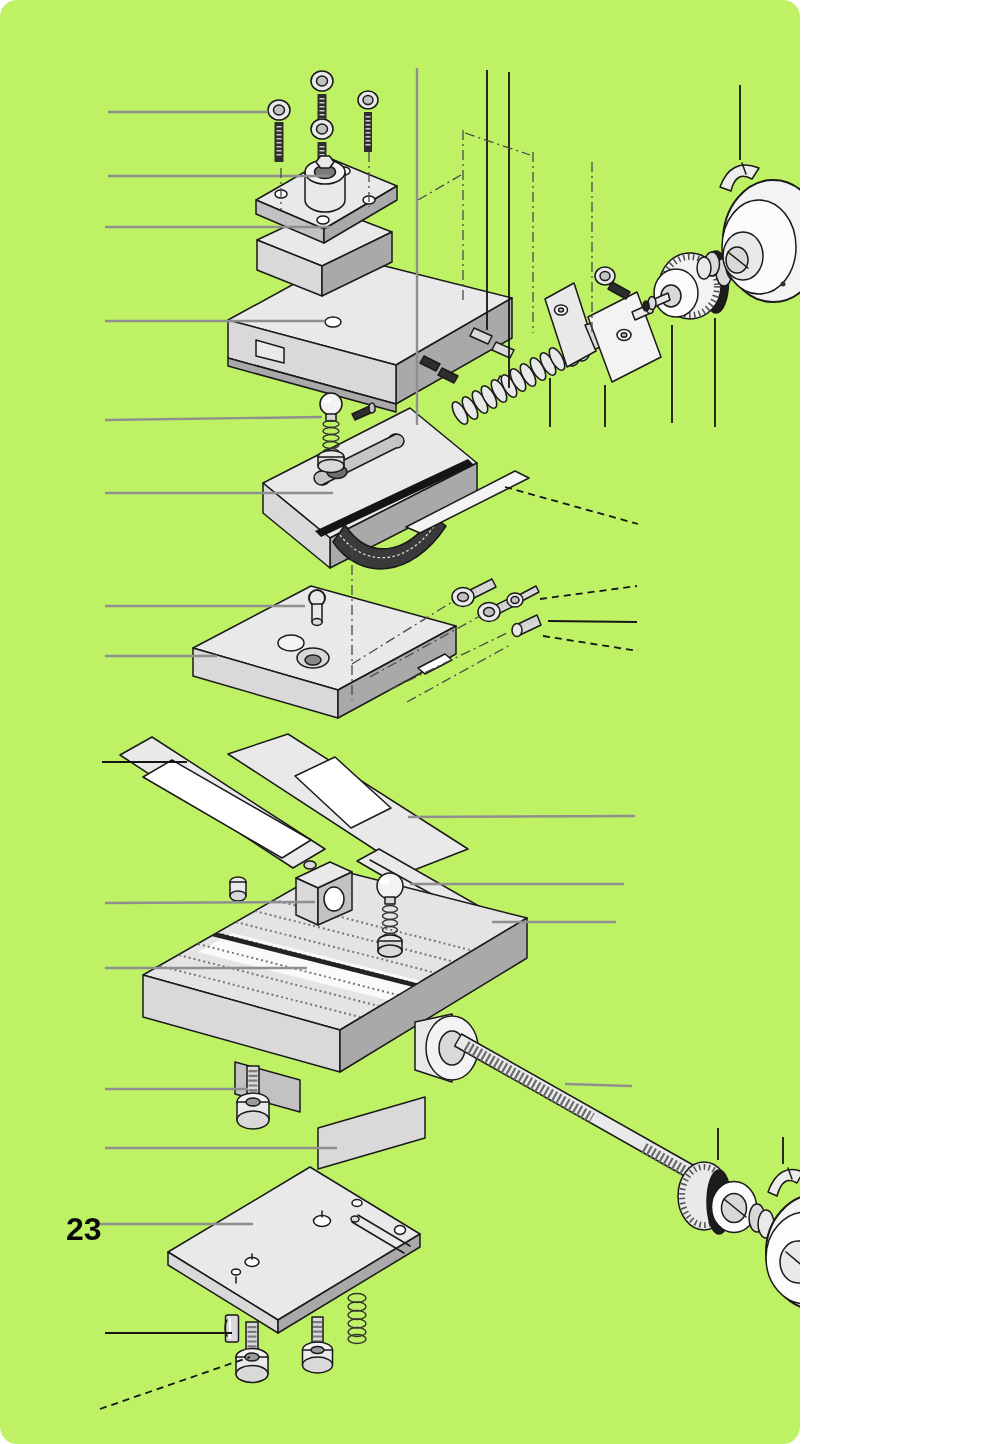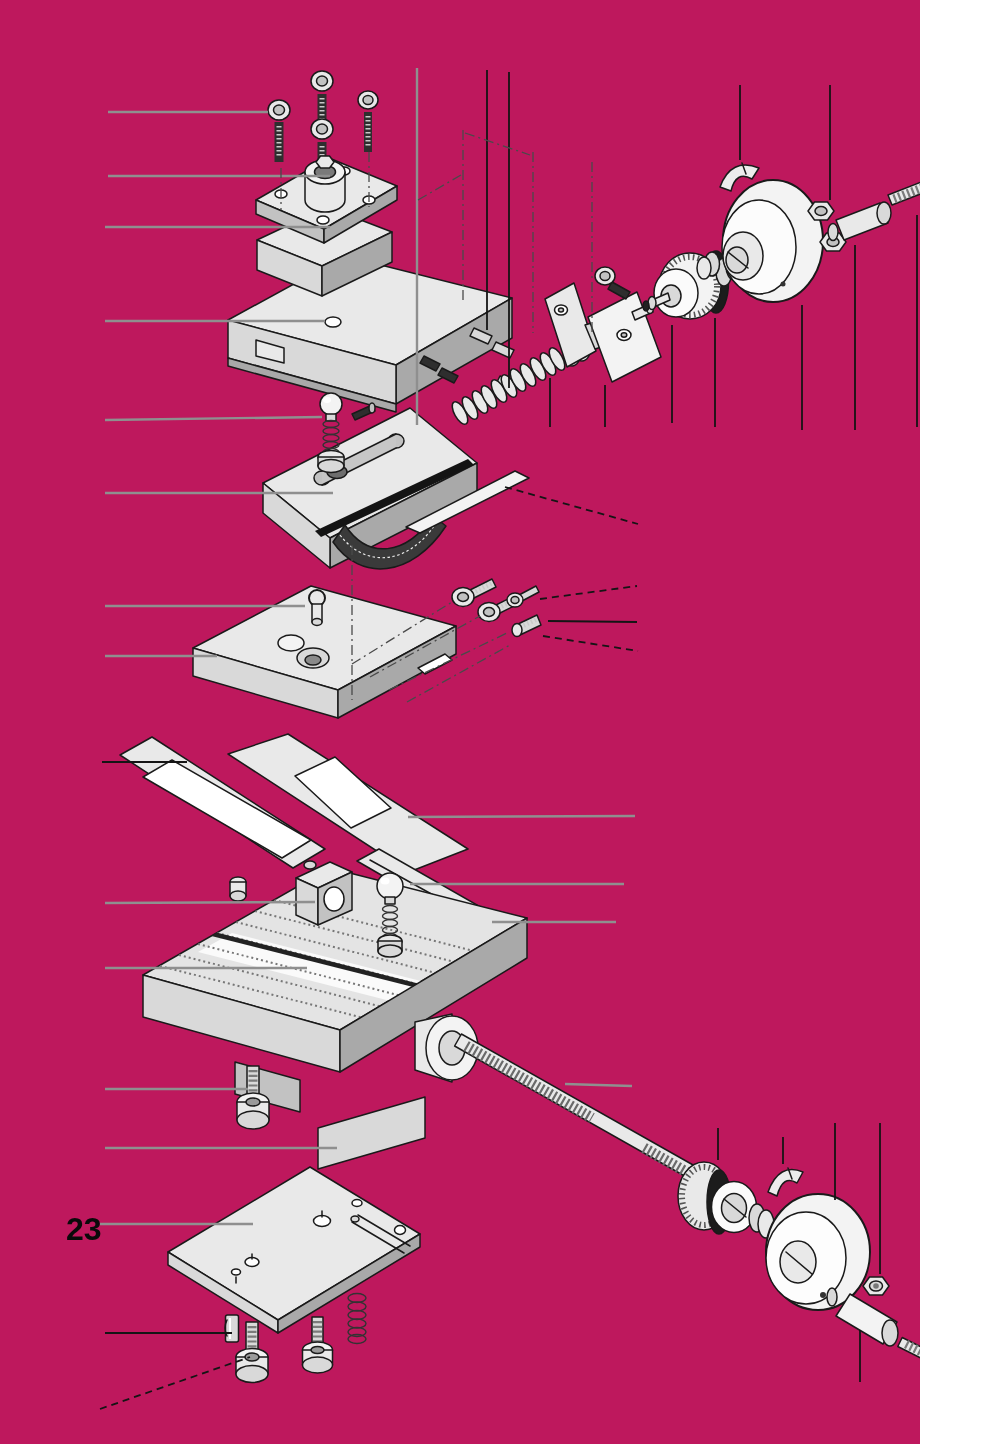--- a/index.html
+++ b/index.html
@@ -1,17 +1,17 @@
 <!DOCTYPE html>
 <html><head>
 <meta charset="utf-8">
 <style>
   html,body{margin:0;padding:0;background:#ffffff;}
-  .stage{position:relative;width:920px;height:1444px;background:#be185d;
-         font-family:"Liberation Sans",sans-serif;overflow:hidden;}
+  .stage{position:relative;width:800px;height:1444px;background:#bef264;
+         font-family:"Liberation Sans",sans-serif;overflow:hidden;border-radius:17px;}
   svg{display:block}
   
   .s{stroke:#1a1a1a;stroke-width:1.5;stroke-linejoin:round;stroke-linecap:round}
   .s2{stroke:#1a1a1a;stroke-width:2;stroke-linejoin:round;stroke-linecap:round}
   .w{fill:#ffffff}.f1{fill:#f3f3f3}.f2{fill:#e9e9e9}.f3{fill:#d9d9d9}
   .f4{fill:#c2c2c2}.f5{fill:#a9a9a9}.fd{fill:#2e2e2e}.fb{fill:#141414}
   
   .ld{stroke:#8f8f8f;stroke-width:2.4;fill:none}
   .lk{stroke:#151515;stroke-width:1.8;fill:none}
   .lkd{stroke:#151515;stroke-width:1.8;fill:none;stroke-dasharray:7 5}

